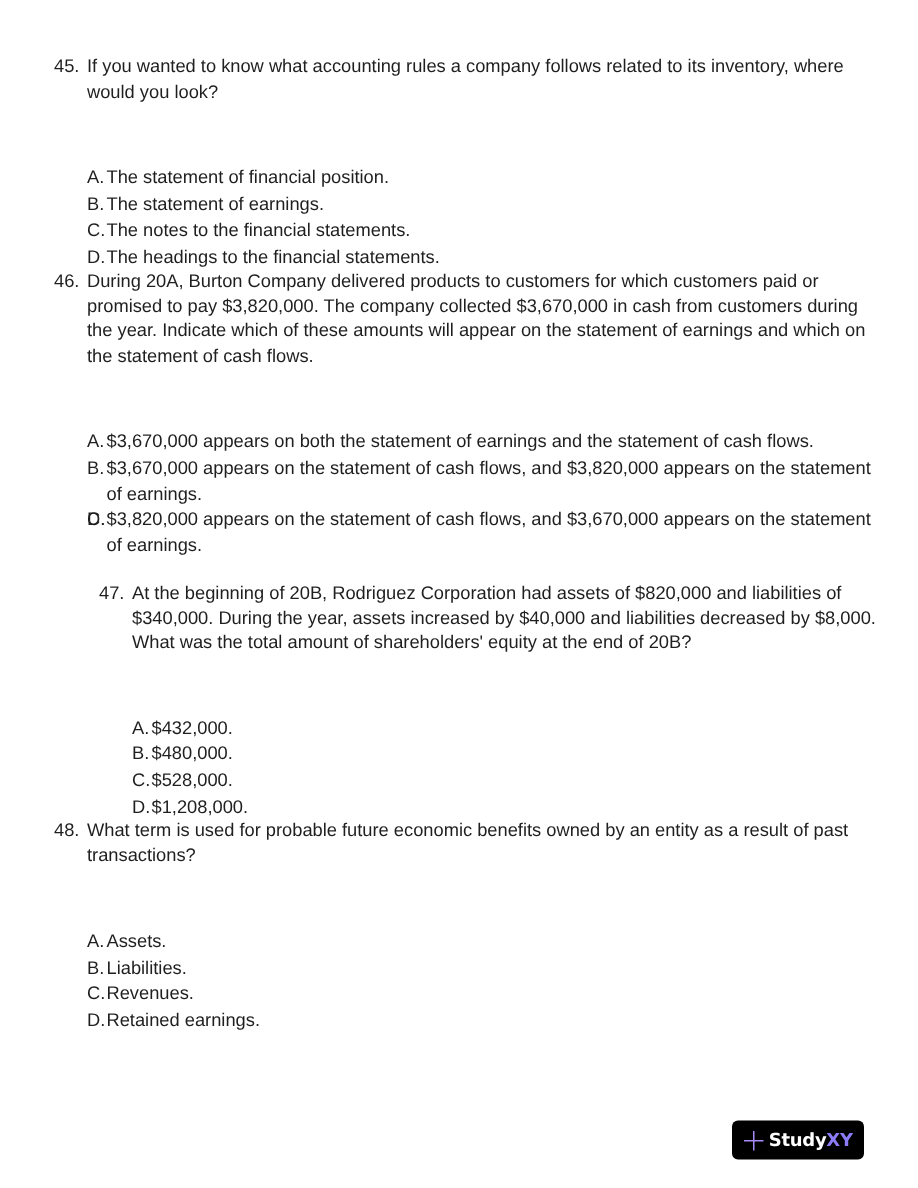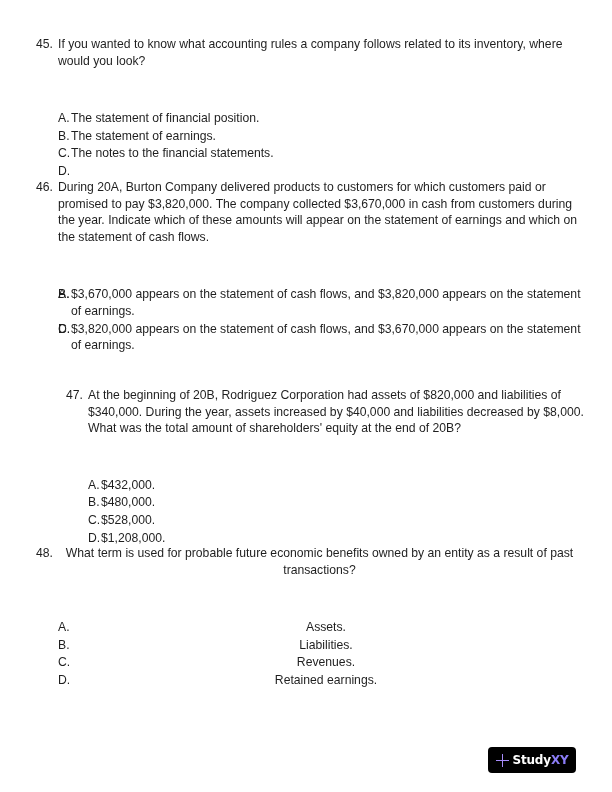--- a/index.html
+++ b/index.html
@@ -52,21 +52,21 @@
       position: absolute;
       left: 0;
       top: 0;
     }
     #q45 { top: 36px; }
     #q45 .options { margin-top: 41px; }
     #q46 { top: 179px; }
     #q46 .options { margin-top: 41px; }
     #q47 { top: 387px; margin-left: 30px; }
     #q47 .options { margin-top: 40px; }
-    #q48 { top: 545px; text-align: center; }
+    #q48 { top: 545px; }
     #q48 .options { margin-top: 41px; }
 
     .badge {
       position: absolute;
       left: 488px;
       top: 747px;
       width: 88px;
       height: 26px;
       background: #000000;
       border-radius: 4px;
@@ -110,31 +110,31 @@
 
   <div class="question" id="q45">
     <div class="q-stem">
       <span class="q-num">45.</span>
       <span>If you wanted to know what accounting rules a company follows related to its inventory, where would you look?</span>
     </div>
     <ul class="options">
       <li class="option"><span class="opt-letter">A.</span><span>The statement of financial position.</span></li>
       <li class="option"><span class="opt-letter">B.</span><span>The statement of earnings.</span></li>
       <li class="option"><span class="opt-letter">C.</span><span>The notes to the financial statements.</span></li>
-      <li class="option"><span class="opt-letter">D.</span></li>
+      <li class="option"><span class="opt-letter">D.</span><span>The headings to the financial statements.</span></li>
     </ul>
   </div>
 
   <div class="question" id="q46">
     <div class="q-stem">
       <span class="q-num">46.</span>
       <span>During 20A, Burton Company delivered products to customers for which customers paid or promised to pay $3,820,000. The company collected $3,670,000 in cash from customers during the year. Indicate which of these amounts will appear on the statement of earnings and which on the statement of cash flows.</span>
     </div>
     <ul class="options">
-      <li class="option"><span class="opt-letter">A.</span></li>
+      <li class="option"><span class="opt-letter">A.</span><span>$3,670,000 appears on both the statement of earnings and the statement of cash flows.</span></li>
       <li class="option"><span class="opt-letter">B.</span><span>$3,670,000 appears on the statement of cash flows, and $3,820,000 appears on the statement of earnings.</span></li>
       <li class="option"><span class="opt-letter">C.</span></li>
       <li class="option"><span class="opt-letter">D.</span><span>$3,820,000 appears on the statement of cash flows, and $3,670,000 appears on the statement of earnings.</span></li>
     </ul>
   </div>
 
   <div class="question" id="q47">
     <div class="q-stem">
       <span class="q-num">47.</span>
       <span>At the beginning of 20B, Rodriguez Corporation had assets of $820,000 and liabilities of $340,000. During the year, assets increased by $40,000 and liabilities decreased by $8,000. What was the total amount of shareholders' equity at the end of 20B?</span>

